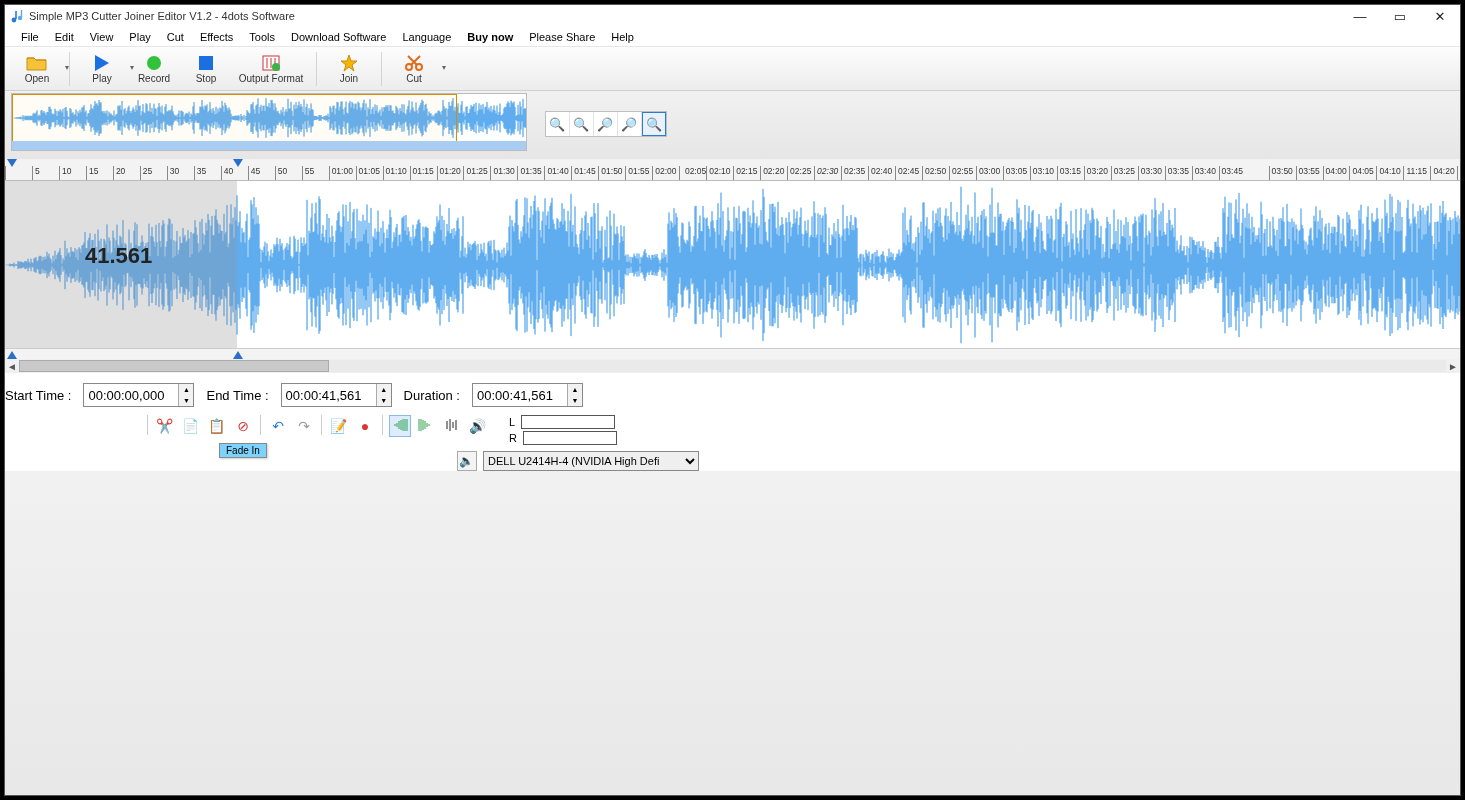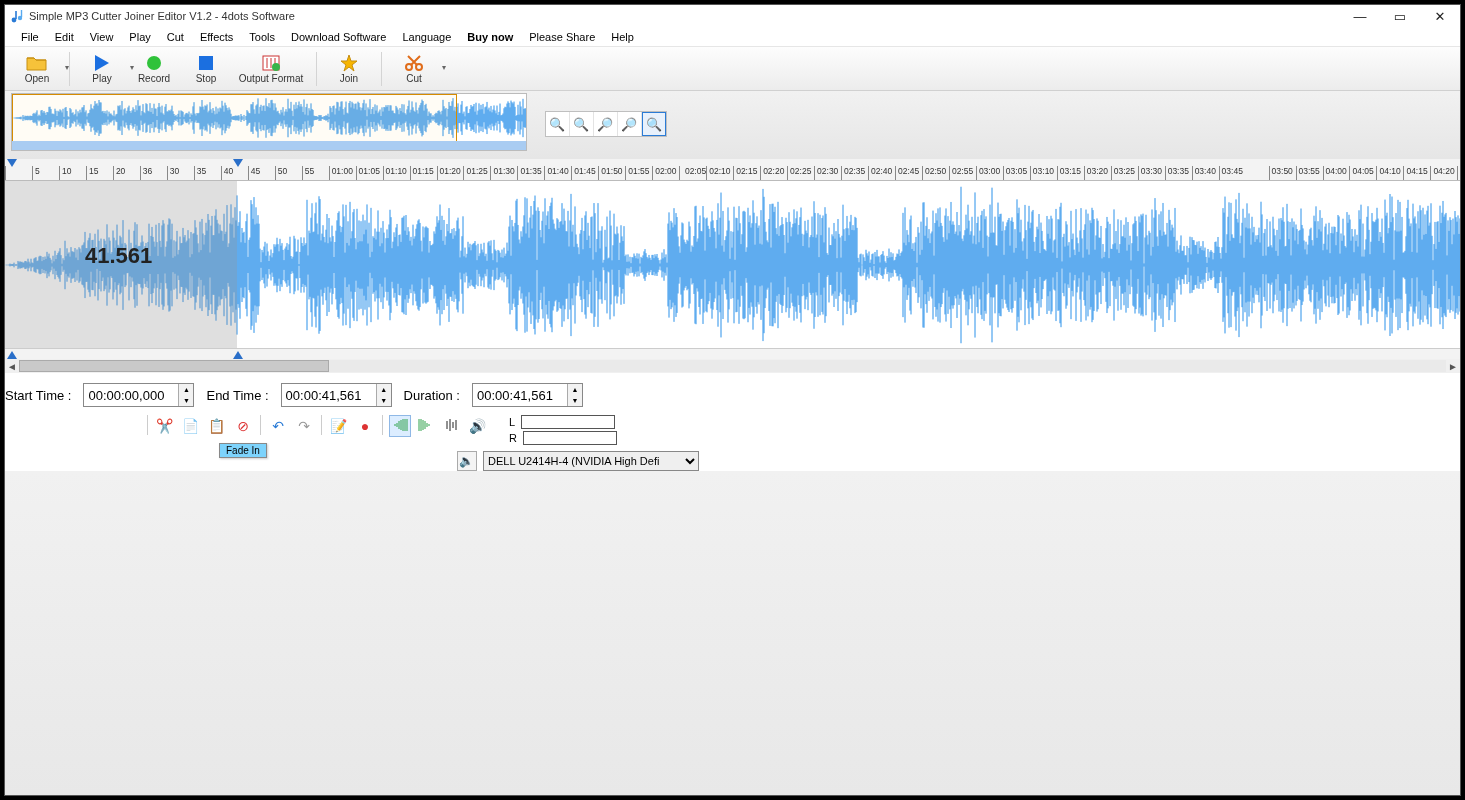--- a/index.html
+++ b/index.html
@@ -723,21 +723,21 @@
 
   <div class="rulerwrap">
     <div class="marker" style="left:2px"></div>
     <div class="marker" style="left:228px"></div>
     <div class="ruler" id="ruler">
         <div class="tick" style="width: 26.9815px;"></div>
         <div class="tick" style="width: 26.9815px;">5</div>
         <div class="tick" style="width: 26.9815px;">10</div>
         <div class="tick" style="width: 26.9815px;">15</div>
         <div class="tick" style="width: 26.9815px;">20</div>
-        <div class="tick" style="width: 26.9815px;">36</div>
+        <div class="tick" style="width: 26.9815px;">25</div>
         <div class="tick" style="width: 26.9815px;">30</div>
         <div class="tick" style="width: 26.9815px;">35</div>
         <div class="tick" style="width: 26.9815px;">40</div>
         <div class="tick" style="width: 26.9815px;">45</div>
         <div class="tick" style="width: 26.9815px;">50</div>
         <div class="tick" style="width: 26.9815px;">55</div>
         <div class="tick" style="width: 26.9815px;">01:00</div>
         <div class="tick" style="width: 26.9815px;">01:05</div>
         <div class="tick" style="width: 26.9815px;">01:10</div>
         <div class="tick" style="width: 26.9815px;">01:15</div>
@@ -748,42 +748,42 @@
         <div class="tick" style="width: 26.9815px;">01:40</div>
         <div class="tick" style="width: 26.9815px;">01:45</div>
         <div class="tick" style="width: 26.9815px;">01:50</div>
         <div class="tick" style="width: 26.9815px;">01:55</div>
         <div class="tick" style="width: 26.9815px;">02:00</div>
         <div class="tick" style="width: 26.9815px; text-align: right;">02:05</div>
         <div class="tick" style="width: 26.9815px;">02:10</div>
         <div class="tick" style="width: 26.9815px;">02:15</div>
         <div class="tick" style="width: 26.9815px;">02:20</div>
         <div class="tick" style="width: 26.9815px;">02:25</div>
-        <div class="tick" style="width: 26.9815px;">02:30</div>
+        <div class="tick" style="width: 26.9815px; font-style: italic;">02:30</div>
         <div class="tick" style="width: 26.9815px;">02:35</div>
         <div class="tick" style="width: 26.9815px;">02:40</div>
         <div class="tick" style="width: 26.9815px;">02:45</div>
         <div class="tick" style="width: 26.9815px;">02:50</div>
         <div class="tick" style="width: 26.9815px;">02:55</div>
         <div class="tick" style="width: 26.9815px;">03:00</div>
         <div class="tick" style="width: 26.9815px;">03:05</div>
         <div class="tick" style="width: 26.9815px;">03:10</div>
         <div class="tick" style="width: 26.9815px;">03:15</div>
         <div class="tick" style="width: 26.9815px;">03:20</div>
         <div class="tick" style="width: 26.9815px;">03:25</div>
         <div class="tick" style="width: 26.9815px;">03:30</div>
         <div class="tick" style="width: 26.9815px;">03:35</div>
         <div class="tick" style="width: 26.9815px;">03:40</div>
         <div class="tick" style="width: 26.9815px;">03:45</div>
         <div class="tick" style="width: 26.9815px; margin-left: 23px;">03:50</div>
         <div class="tick" style="width: 26.9815px;">03:55</div>
         <div class="tick" style="width: 26.9815px;">04:00</div>
         <div class="tick" style="width: 26.9815px;">04:05</div>
         <div class="tick" style="width: 26.9815px;">04:10</div>
-        <div class="tick" style="width: 26.9815px;">04:15</div>
+        <div class="tick" style="width: 26.9815px;">11:15</div>
         <div class="tick" style="width: 26.9815px;">04:20</div>
         <div class="tick" style="width: 26.9815px;">04:2</div>
       </div>
   </div>
 
   <div class="wavemain">
     <svg id="main-svg" width="1457" height="168">
         <line x1="0" y1="84" x2="0" y2="84" stroke="#2a91ea" stroke-width="1"></line>
         <line x1="1" y1="83.74165594787192" x2="1" y2="84.25834405212808" stroke="#2a91ea" stroke-width="1"></line>
         <line x1="2" y1="83.704699492446" x2="2" y2="84.295300507554" stroke="#2a91ea" stroke-width="1"></line>

